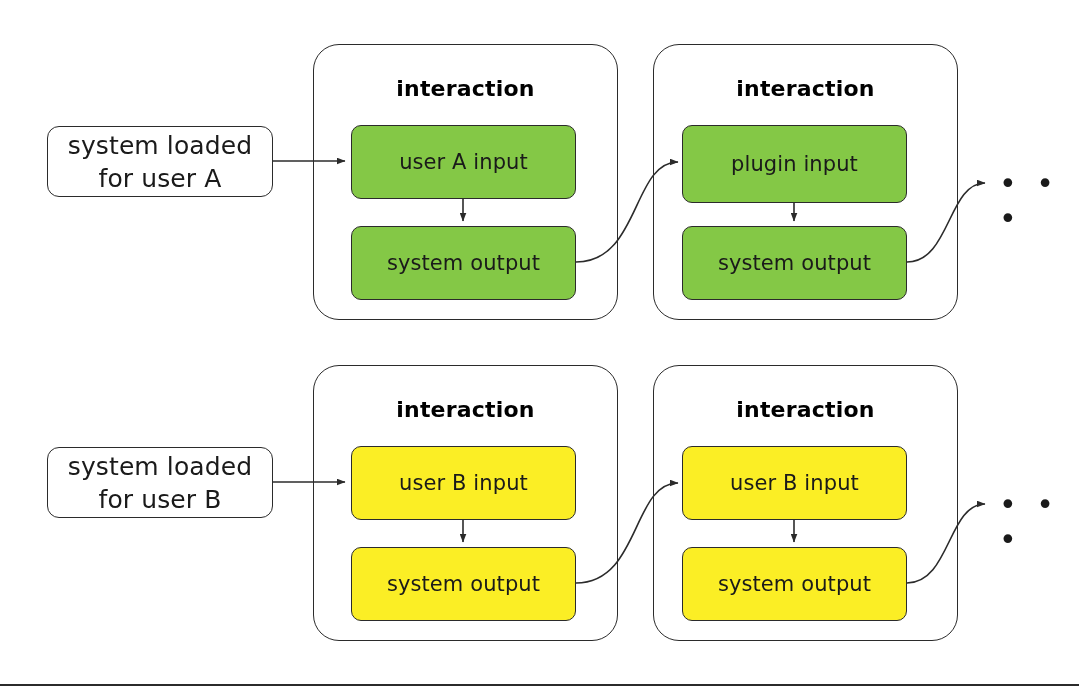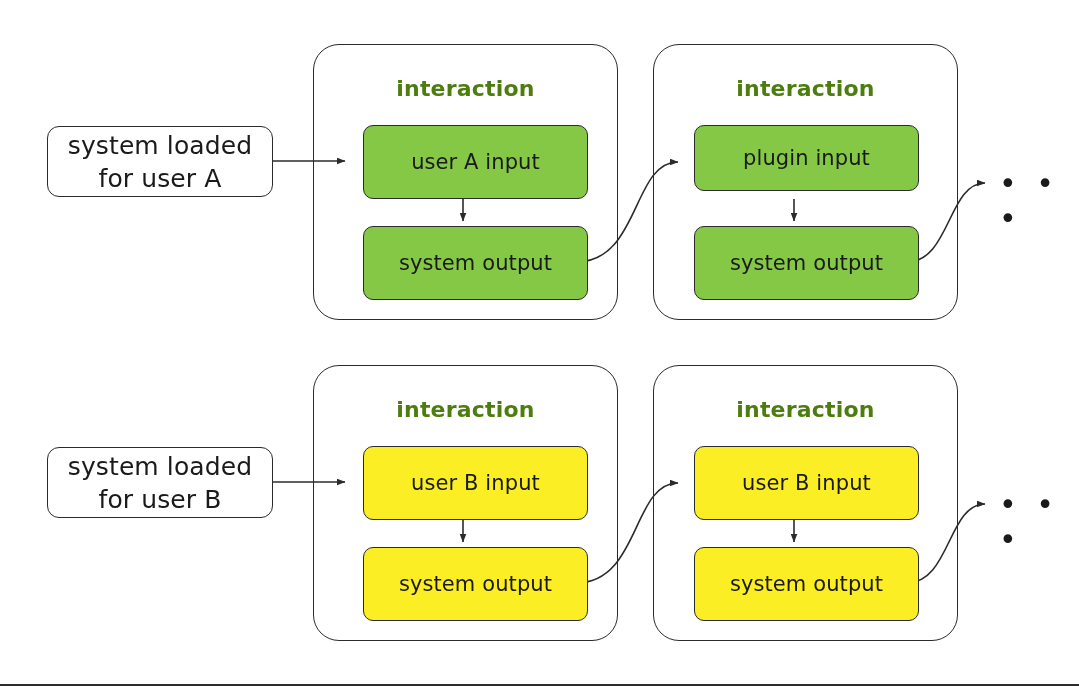--- a/index.html
+++ b/index.html
@@ -46,30 +46,29 @@
     border: 1.8px solid #2b2b2b;
     border-radius: 26px;
     background: transparent;
     z-index: 1;
   }
   .group-label {
     position: absolute;
     text-align: center;
     font-size: 22px;
     font-weight: bold;
-    color: #4d7c0f;
+    color: #000000;
     z-index: 2;
     letter-spacing: 0.2px;
   }
   .step-node {
     border: 1.6px solid #2b2b2b;
     border-radius: 10px;
     font-size: 21px;
     letter-spacing: 0.1px;
-    margin-left: 12px;
   }
   .ellipsis {
     position: absolute;
     font-size: 30px;
     letter-spacing: 5px;
     color: #1a1a1a;
     z-index: 3;
     font-family: "DejaVu Sans", "Liberation Sans", sans-serif;
   }
   .footer-rule {
@@ -113,21 +112,21 @@
     </span>
   </div>
 
   <div class="group-box" style="left:313px; top:44px; width:305px; height:276px;"></div>
   <div class="group-label" style="left:313px; top:76px; width:305px;">interaction</div>
   <div class="node step-node" style="left:351px; top:125px; width:225px; height:74px; background:#84c846;">user A input</div>
   <div class="node step-node" style="left:351px; top:226px; width:225px; height:74px; background:#84c846;">system output</div>
 
   <div class="group-box" style="left:653px; top:44px; width:305px; height:276px;"></div>
   <div class="group-label" style="left:653px; top:76px; width:305px;">interaction</div>
-  <div class="node step-node" style="left:682px; top:125px; width:225px; height:66px; background:#84c846;">plugin input</div>
+  <div class="node step-node" style="left:682px; top:125px; width:225px; height:78px; background:#84c846;">plugin input</div>
   <div class="node step-node" style="left:682px; top:226px; width:225px; height:74px; background:#84c846;">system output</div>
 
   <div class="ellipsis" style="left:999px; top:166px;">• • •</div>
 
   <div class="node start-node" style="left:47px; top:447px; width:226px; height:71px;">
     <span>
       <span>system loaded</span><br>
       <span>for user B</span>
     </span>
   </div>

